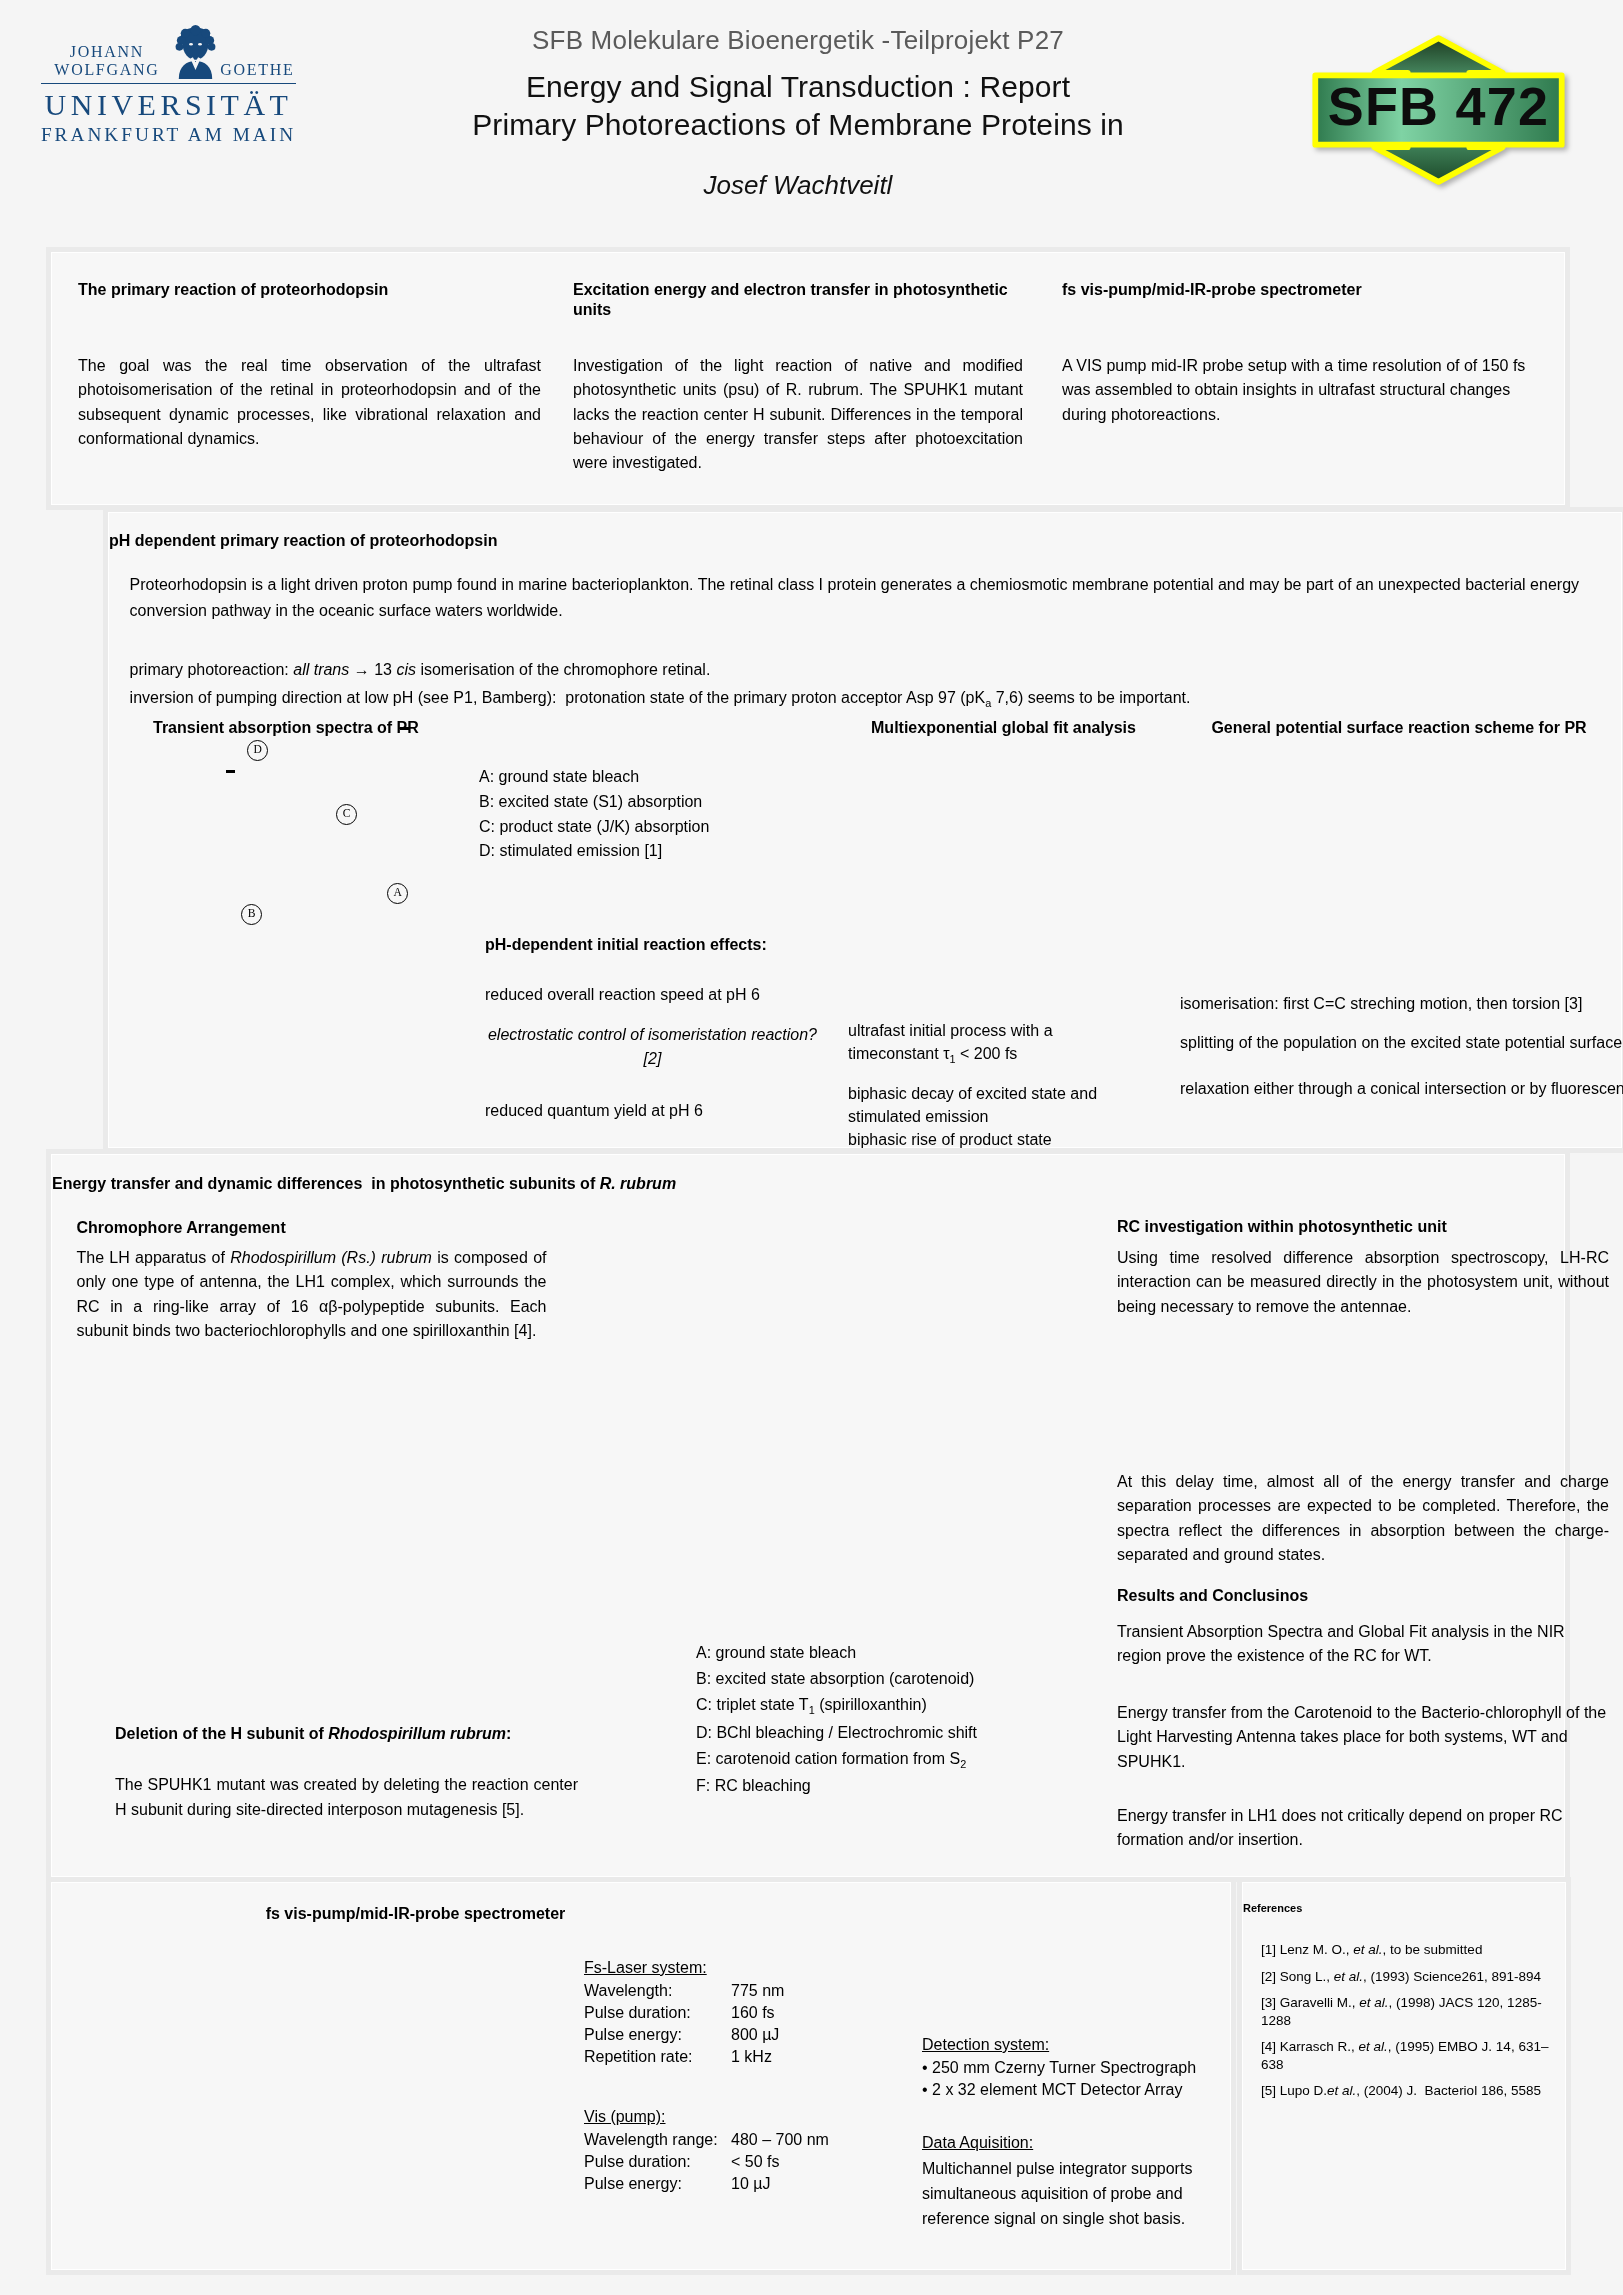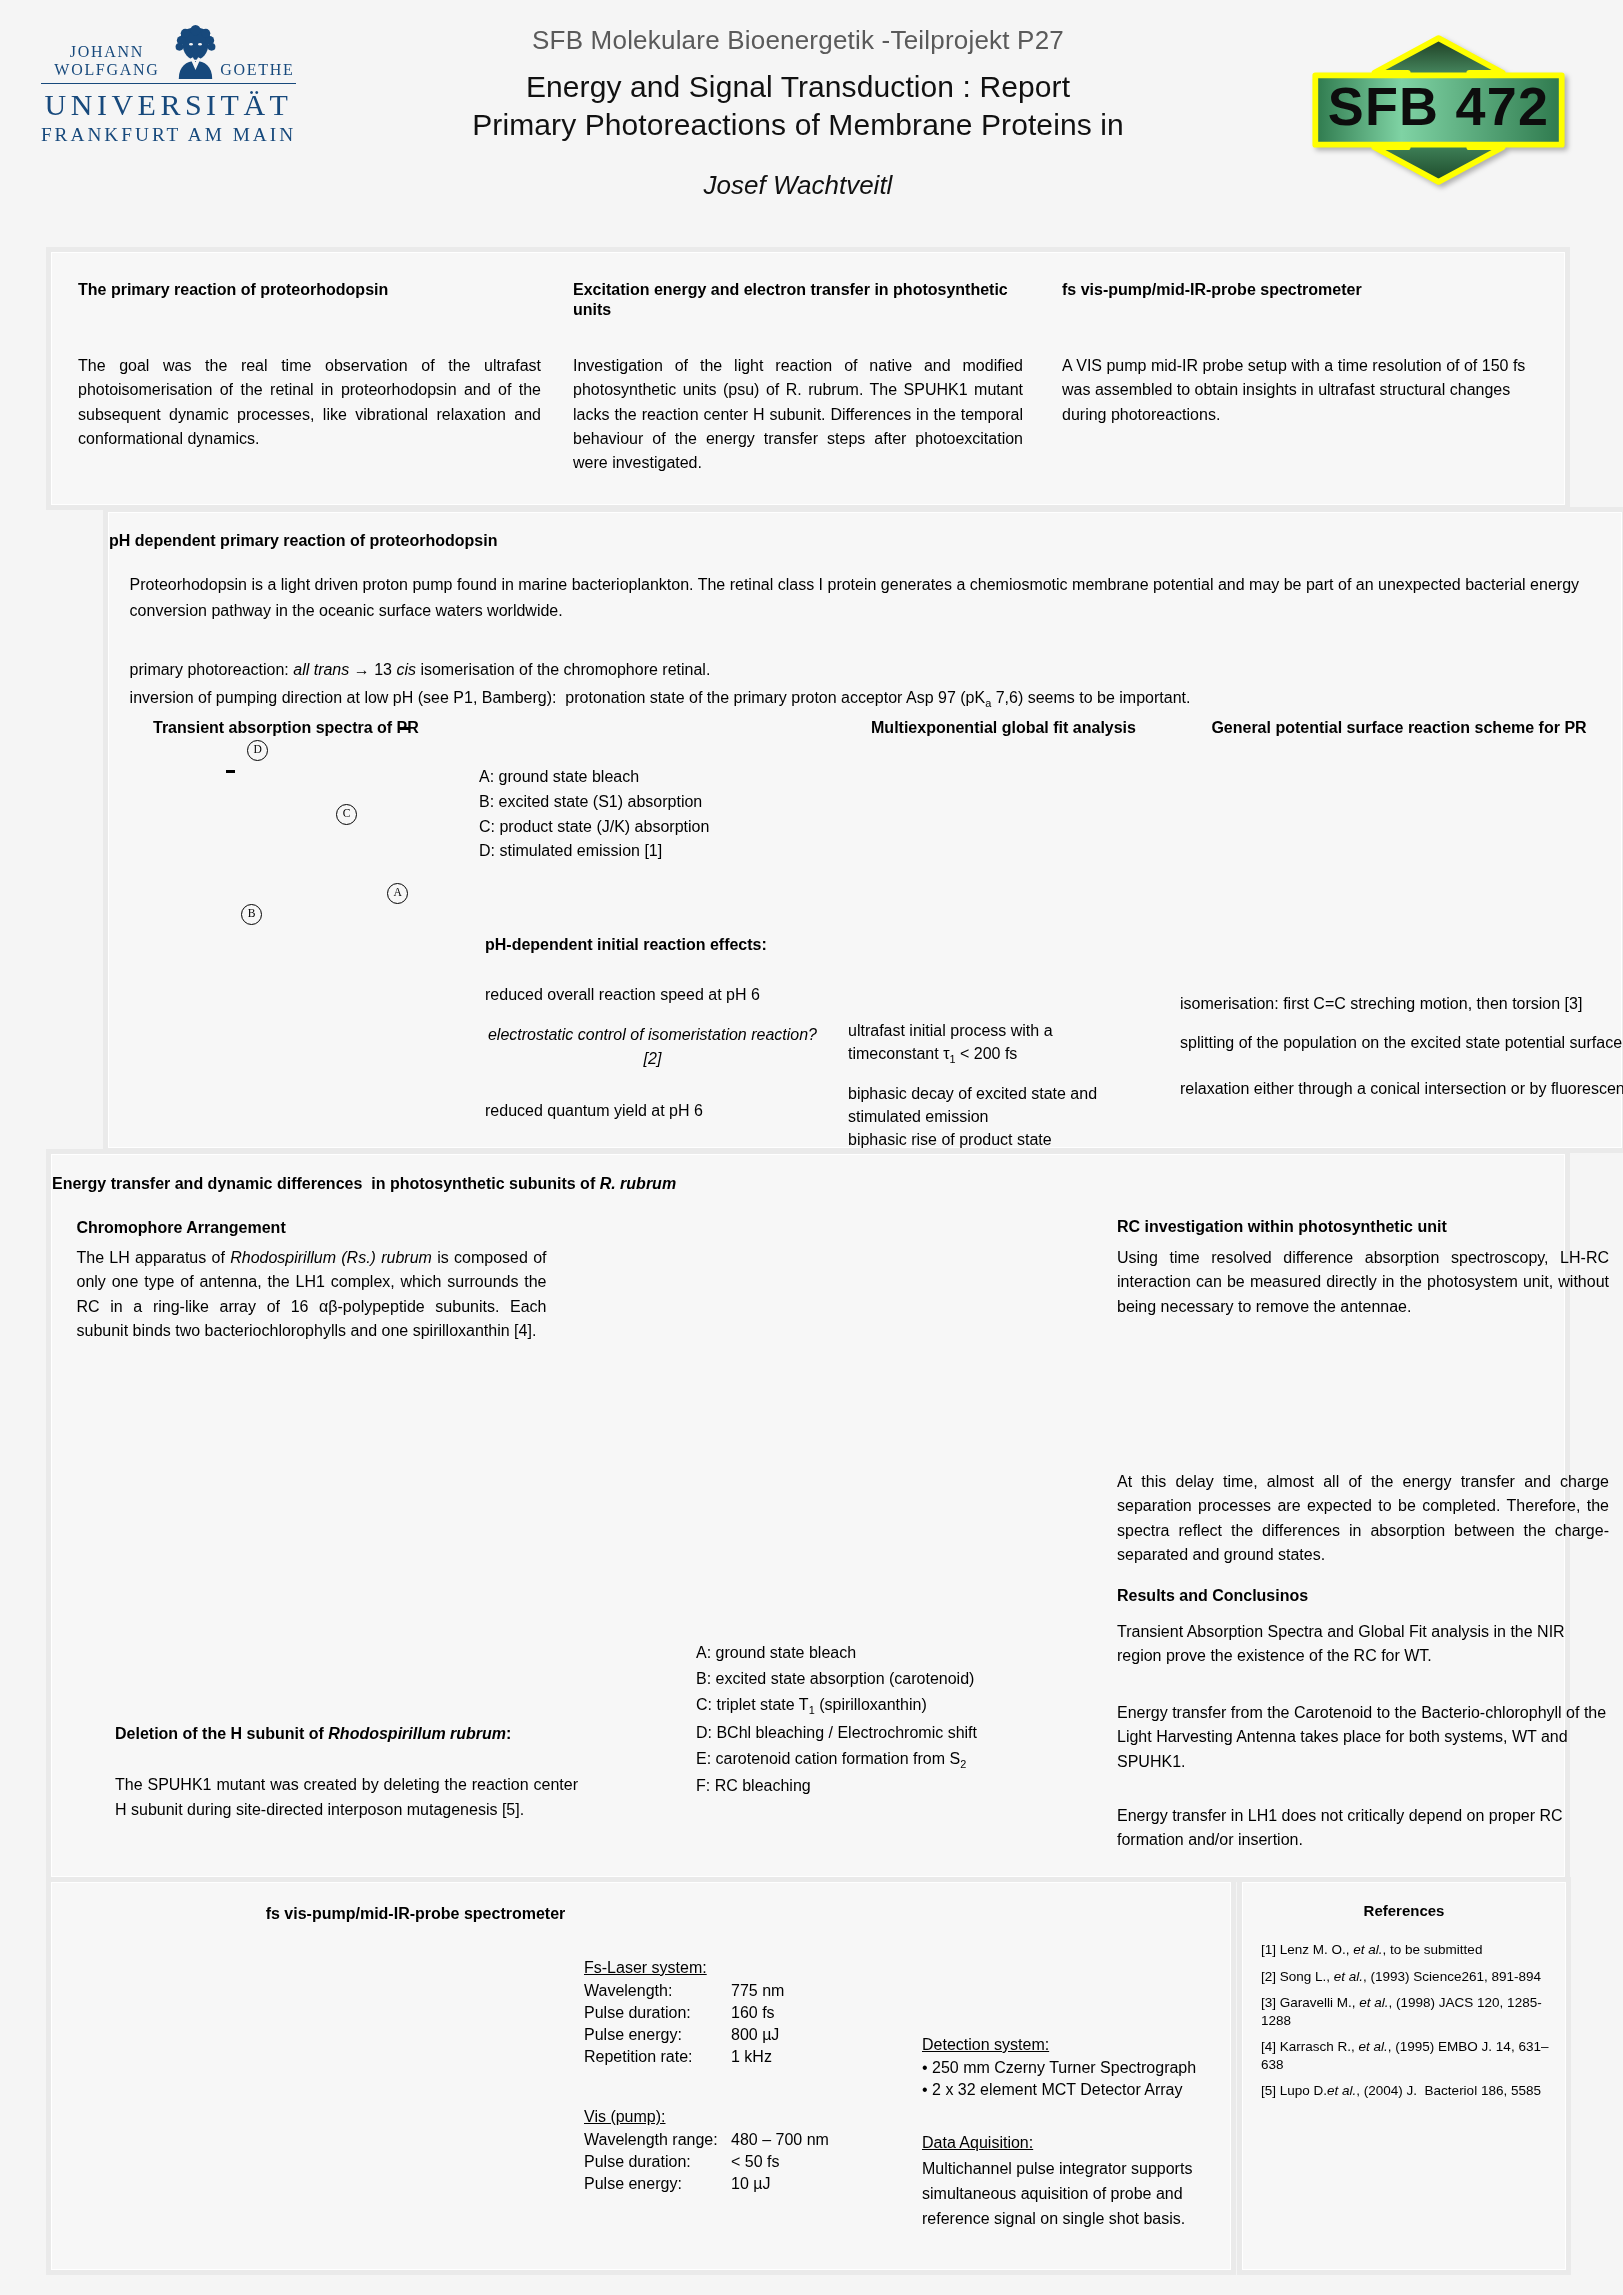--- a/index.html
+++ b/index.html
@@ -197,21 +197,21 @@
   #spec-left  { left: 532px; top: 76px; width: 302px;}
   #spec-left2 { left: 532px; top: 225px; width: 302px;}
   #spec-right  { left: 870px; top: 53px; width: 302px;}
   #spec-right2 { left: 870px; top: 153px; width: 302px;}
   #spec-right3 { left: 870px; top: 251px; width: 309px;}
   .spec-line { margin-bottom: 3.9px; }
   .spec-para { line-height: 1.55; }
 
   
   #panel-refs { left: 1242px; top: 1882px; width: 322px; height: 386px; }
-  #refs-title { position:absolute; left:0; top: 19.3px; width:100%; text-align:center; font-weight:bold; font-size:15px;}
+  #refs-title { position:absolute; left:0; top: 19.3px; width:100%; font-weight:bold; font-size:11px;}
   #refs-list { position:absolute; left: 18px; top: 58px; width: 290px; font-size:13.5px; line-height:1.3; }
   #refs-list li { margin-bottom: 9px; list-style:none; }
   #refs-list ul { margin:0; padding:0; }
 </style>
 </head>
 <body>
 
 <div class="header">
 
   <div class="logo-goethe">

